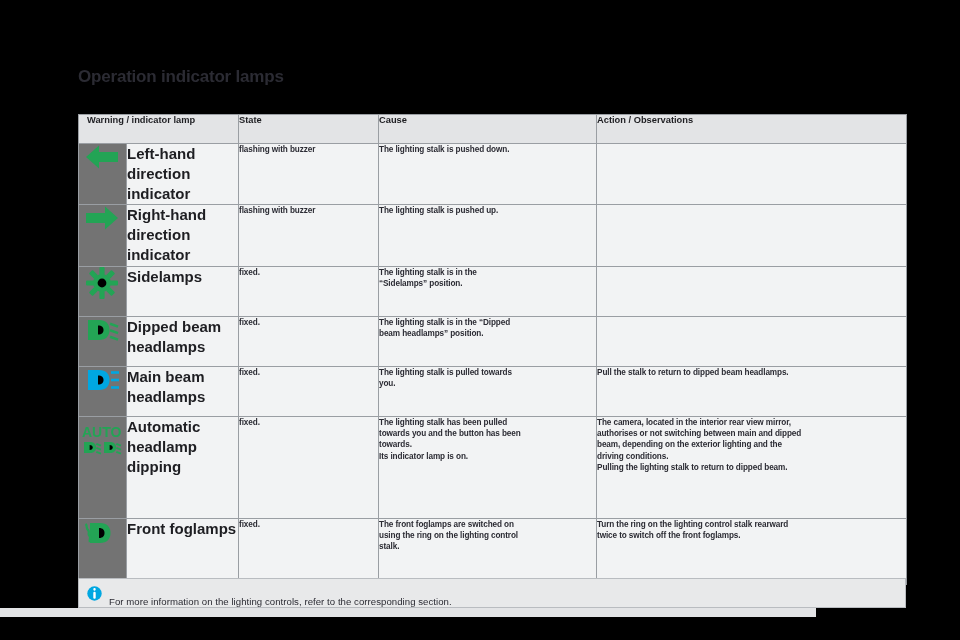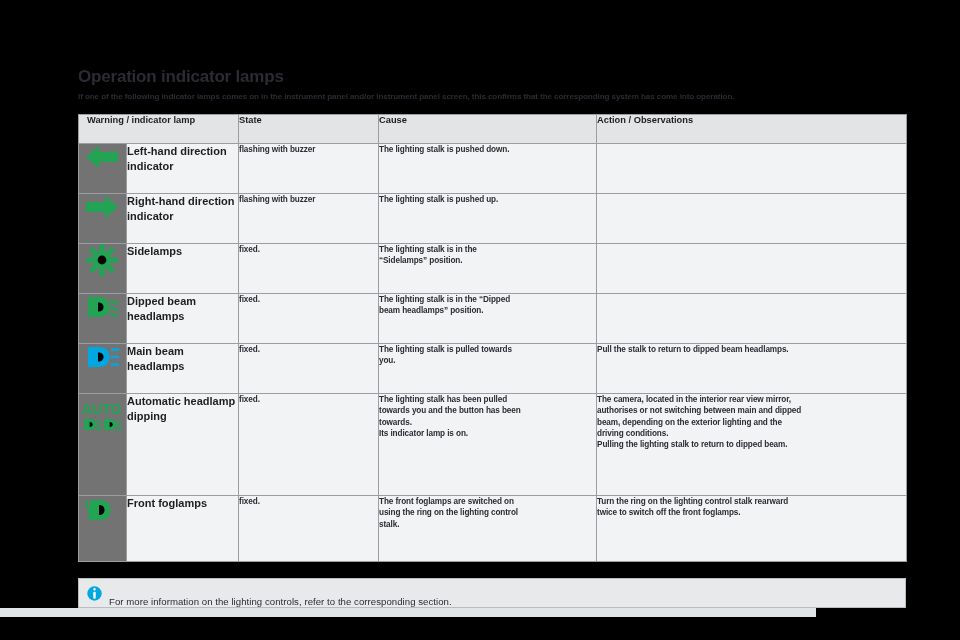--- a/index.html
+++ b/index.html
@@ -75,21 +75,21 @@
   }
   thead th.th-icon { padding-left: 8px; }
 
   td.cell-icon {
     background: #737373;
     text-align: center;
     vertical-align: middle;
   }
   td.cell-lamp {
     background: #f2f3f4;
-    font-size: 11px;
+    font-size: 15px;
     font-weight: bold;
     color: #1e1e22;
     padding: 7px 6px 6px 9px;
     line-height: 1.34;
   }
   td.cell-state, td.cell-cause, td.cell-action {
     background: #f2f3f4;
     font-size: 8.2px;
     font-weight: bold;
     color: #2b2b33;
@@ -148,21 +148,20 @@
     font-family: "DejaVu Sans", sans-serif;
   }
 </style>
 </head>
 <body>
 
 <div id="page">
   <div id="sheet">
 
     <div class="title">Operation indicator lamps</div>
-    <div class="subtitle">If one of the following indicator lamps comes on in the instrument panel and/or instrument panel screen, this confirms that the corresponding system has come into operation.</div>
 
     <div class="table-wrap">
       <table class="grid">
         <colgroup>
           <col class="col-icon">
             <col class="col-lamp">
             <col class="col-state">
           <col class="col-cause">
             <col class="col-action">
         </colgroup>

